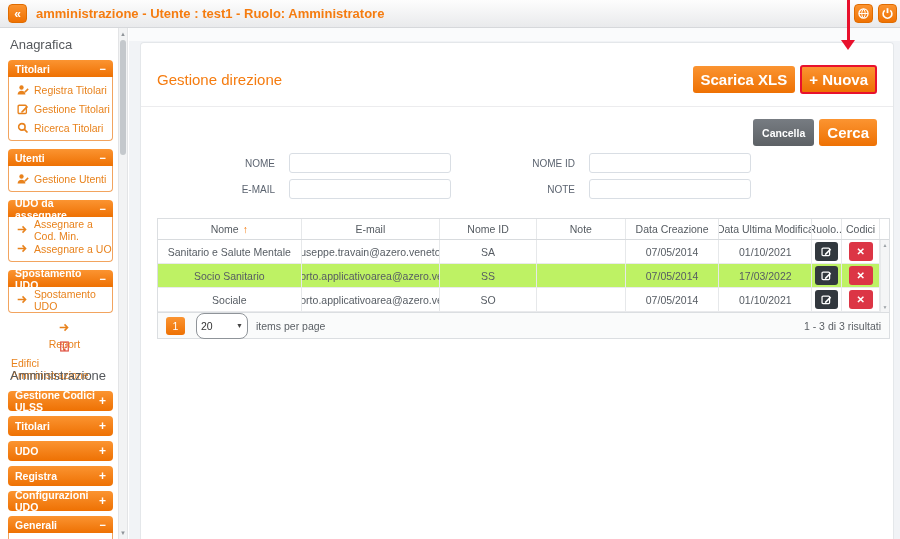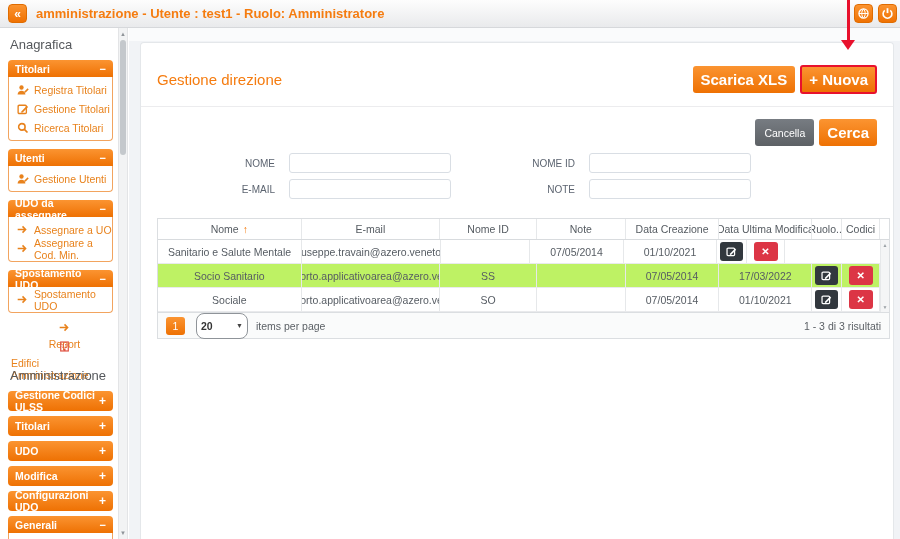--- a/index.html
+++ b/index.html
@@ -54,21 +54,21 @@
 
   .title-row { display:flex; align-items:center; padding-top:22px; }
   .page-title { color:#f57c10; font-size:15px; }
   .title-row .btns { margin-left:auto; display:flex; gap:5px; align-items:center; }
   .btn-orange { background:linear-gradient(#fb9431,#ee7103); color:#fff; font-size:15px;
     font-weight:bold; border:none; border-radius:3px; padding:5px 8px; cursor:pointer; }
   .btn-nuova { border:2px solid #e8112d; padding:4px 7px; }
   .title-divider { border-bottom:1px solid #ececee; margin:12px -16px 0 -16px; }
 
   .filter-btn-row { display:flex; justify-content:flex-end; gap:5px; margin-top:12px; }
-  .btn-gray { background:linear-gradient(#777c82,#5d6165); color:#fff; font-size:10.5px; font-weight:normal;
+  .btn-gray { background:linear-gradient(#777c82,#5d6165); color:#fff; font-size:10.5px; font-weight:bold;
     border:none; border-radius:3px; padding:5px 9px; cursor:pointer; }
 
   .form-area { margin-top:4px; }
   .form-row { display:flex; align-items:center; height:26px; }
   .f-label { font-size:10px; color:#5c6470; text-align:right; }
   .f-label.l1 { width:118px; }
   .f-label.l2 { width:124px; }
   .f-input { width:162px; height:20px; margin-left:14px; border:1px solid #d9dee4;
     border-radius:3px; font-size:11px; padding:0 5px; color:#333; outline:none; }
 
@@ -91,21 +91,21 @@
     color:#fff; font-size:10px; font-weight:bold; line-height:1; cursor:pointer; }
   .tbl-scroll { position:absolute; right:0; top:21px; bottom:26px; width:9px; background:#f4f5f6;
     border-left:1px solid #e6e8ea; }
   .tbl-scroll .arr { position:absolute; left:0; width:100%; text-align:center; font-size:5px; color:#9aa0a5; }
 
   .pager { height:26px; background:#fafbfb; border-top:1px solid #dbdee1; display:flex;
     align-items:center; padding:0 8px; }
   .page-btn { width:19px; height:18px; border:none; border-radius:3px; color:#fff; font-size:10.5px;
     background:linear-gradient(#fb9431,#ee7103); cursor:pointer; }
   .size-select { margin-left:11px; width:52px; height:19px; border:1px solid #8f9499; border-radius:8px;
-    background:#fff; display:flex; align-items:center; font-size:10.5px; color:#333; padding:12px 4px; cursor:pointer;font-weight:bold; }
+    background:#fff; display:flex; align-items:center; font-size:10.5px; color:#333; padding:12px 4px; cursor:pointer; }
   .size-select .caret { margin-left:auto; font-size:7px; color:#444; }
   .per-page { margin-left:8px; font-size:10.5px; color:#5c6166; }
   .results { margin-left:auto; font-size:10.5px; color:#5c6166; }
 
   
   .annot-line { position:absolute; left:847px; top:0; width:3px; height:40px; background:#e8112d; z-index:60; }
   .annot-head { position:absolute; left:841px; top:40px; width:0; height:0; z-index:60;
     border-left:7px solid transparent; border-right:7px solid transparent; border-top:10px solid #e8112d; }
   .main-topstrip { position:absolute; left:0; top:0; right:0; height:13px; background:#fafbfc; }
 </style>
@@ -199,29 +199,29 @@
       <span>UDO da assegnare</span>
       <span class="toggle">−</span>
     </div>
     <div class="side-sec-body">
       <div class="side-item">
         <span class="icn">
           <svg width="11" height="11" viewBox="0 0 16 16">
               <path d="M1 8h11M8 3.5L12.5 8 8 12.5" fill="none" stroke="#e8821c" stroke-width="2.2"></path>
             </svg>
         </span>
-        <span>Assegnare a UO</span>
+        <span>Assegnare a Cod. Min.</span>
       </div>
       <div class="side-item">
         <span class="icn">
           <svg width="11" height="11" viewBox="0 0 16 16">
               <path d="M1 8h11M8 3.5L12.5 8 8 12.5" fill="none" stroke="#e8821c" stroke-width="2.2"></path>
             </svg>
         </span>
-        <span>Assegnare a Cod. Min.</span>
+        <span>Assegnare a UO</span>
       </div>
     </div>
   </div>
 
   <div class="side-section">
     <div class="side-sec-header">
       <span>Spostamento UDO</span>
       <span class="toggle">−</span>
     </div>
     <div class="side-sec-body">
@@ -262,21 +262,21 @@
   </div>
   <div class="side-bar-collapsed">
     <span>Titolari</span>
     <span class="toggle">+</span>
   </div>
   <div class="side-bar-collapsed">
     <span>UDO</span>
     <span class="toggle">+</span>
   </div>
   <div class="side-bar-collapsed">
-    <span>Modifica</span>
+    <span>Registra</span>
     <span class="toggle">+</span>
   </div>
   <div class="side-bar-collapsed">
     <span>Configurazioni UDO</span>
     <span class="toggle">+</span>
   </div>
 
   <div class="side-section">
     <div class="side-sec-header">
       <span>Generali</span>
@@ -343,20 +343,21 @@
         <div class="td c4">Data Creazione</div>
         <div class="td c5">Data Ultima Modifica</div>
         <div class="td c6">Ruolo...</div>
         <div class="td c7">Codici</div>
         <div class="td c8"></div>
       </div>
 
       <div class="tr">
         <div class="td c0">Sanitario e Salute Mentale</div>
         <div class="td c1">giuseppe.travain@azero.veneto.it</div>
+        <div class="td c2">SA</div>
         <div class="td c3"></div>
         <div class="td c4">07/05/2014</div>
         <div class="td c5">01/10/2021</div>
         <div class="td c6">
             <button class="btn-edit">
           <span style="display:flex">
             <svg width="11" height="11" viewBox="0 0 16 16">
                   <rect x="1.5" y="3" width="11" height="11" rx="1.5" fill="none" stroke="#fff" stroke-width="1.8"></rect>
                   <path d="M6 11l7.2-7.2 1.6 1.6L7.6 12.6 5.6 13z" fill="#fff"></path>
                 </svg>

